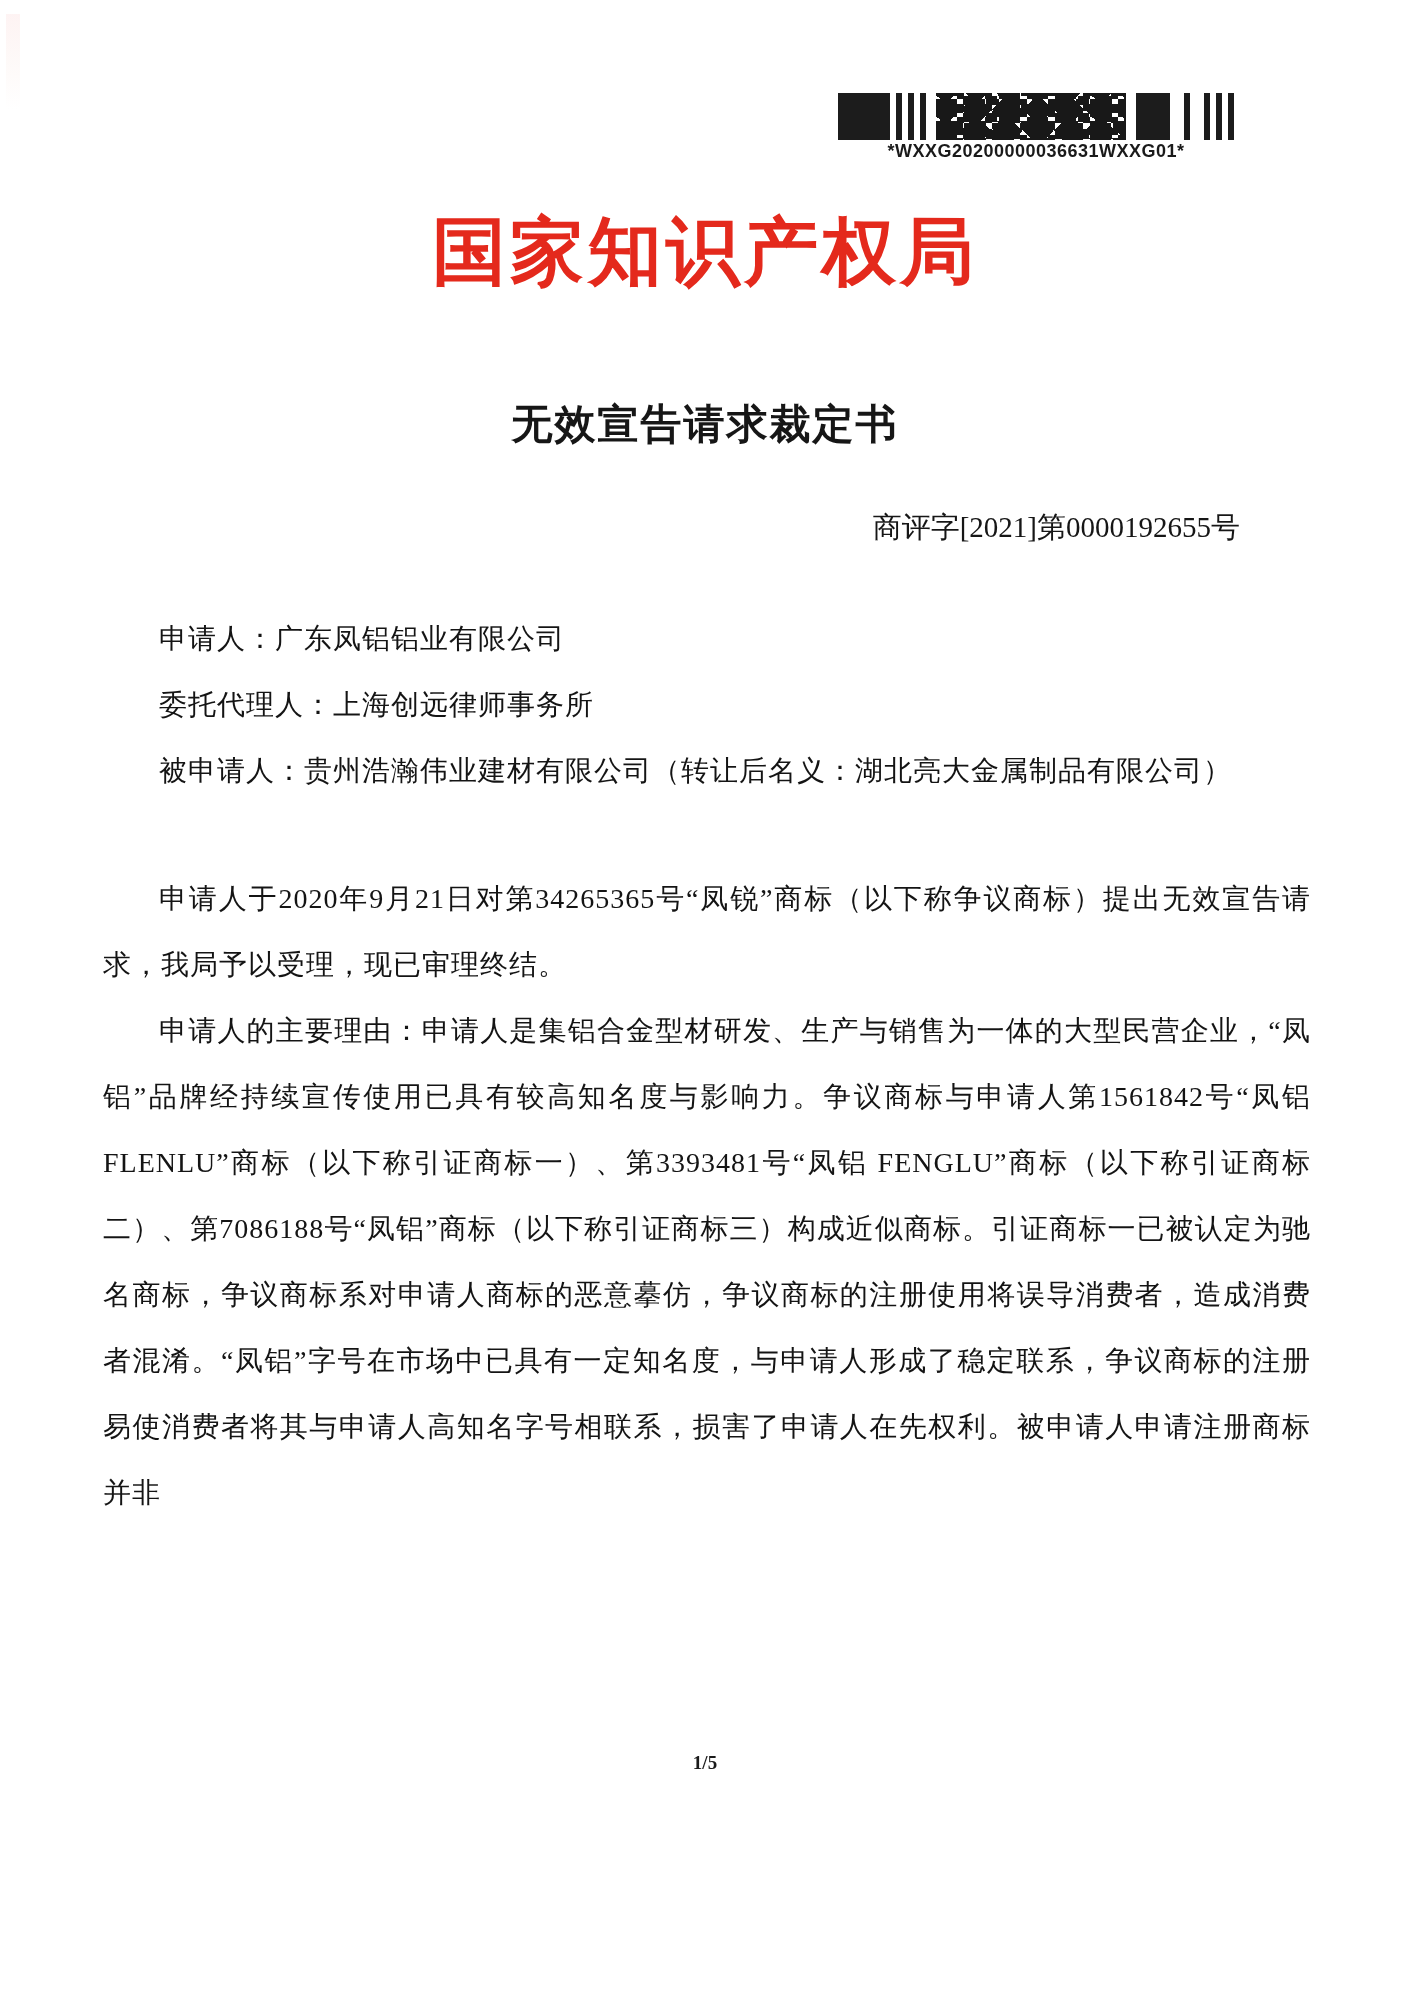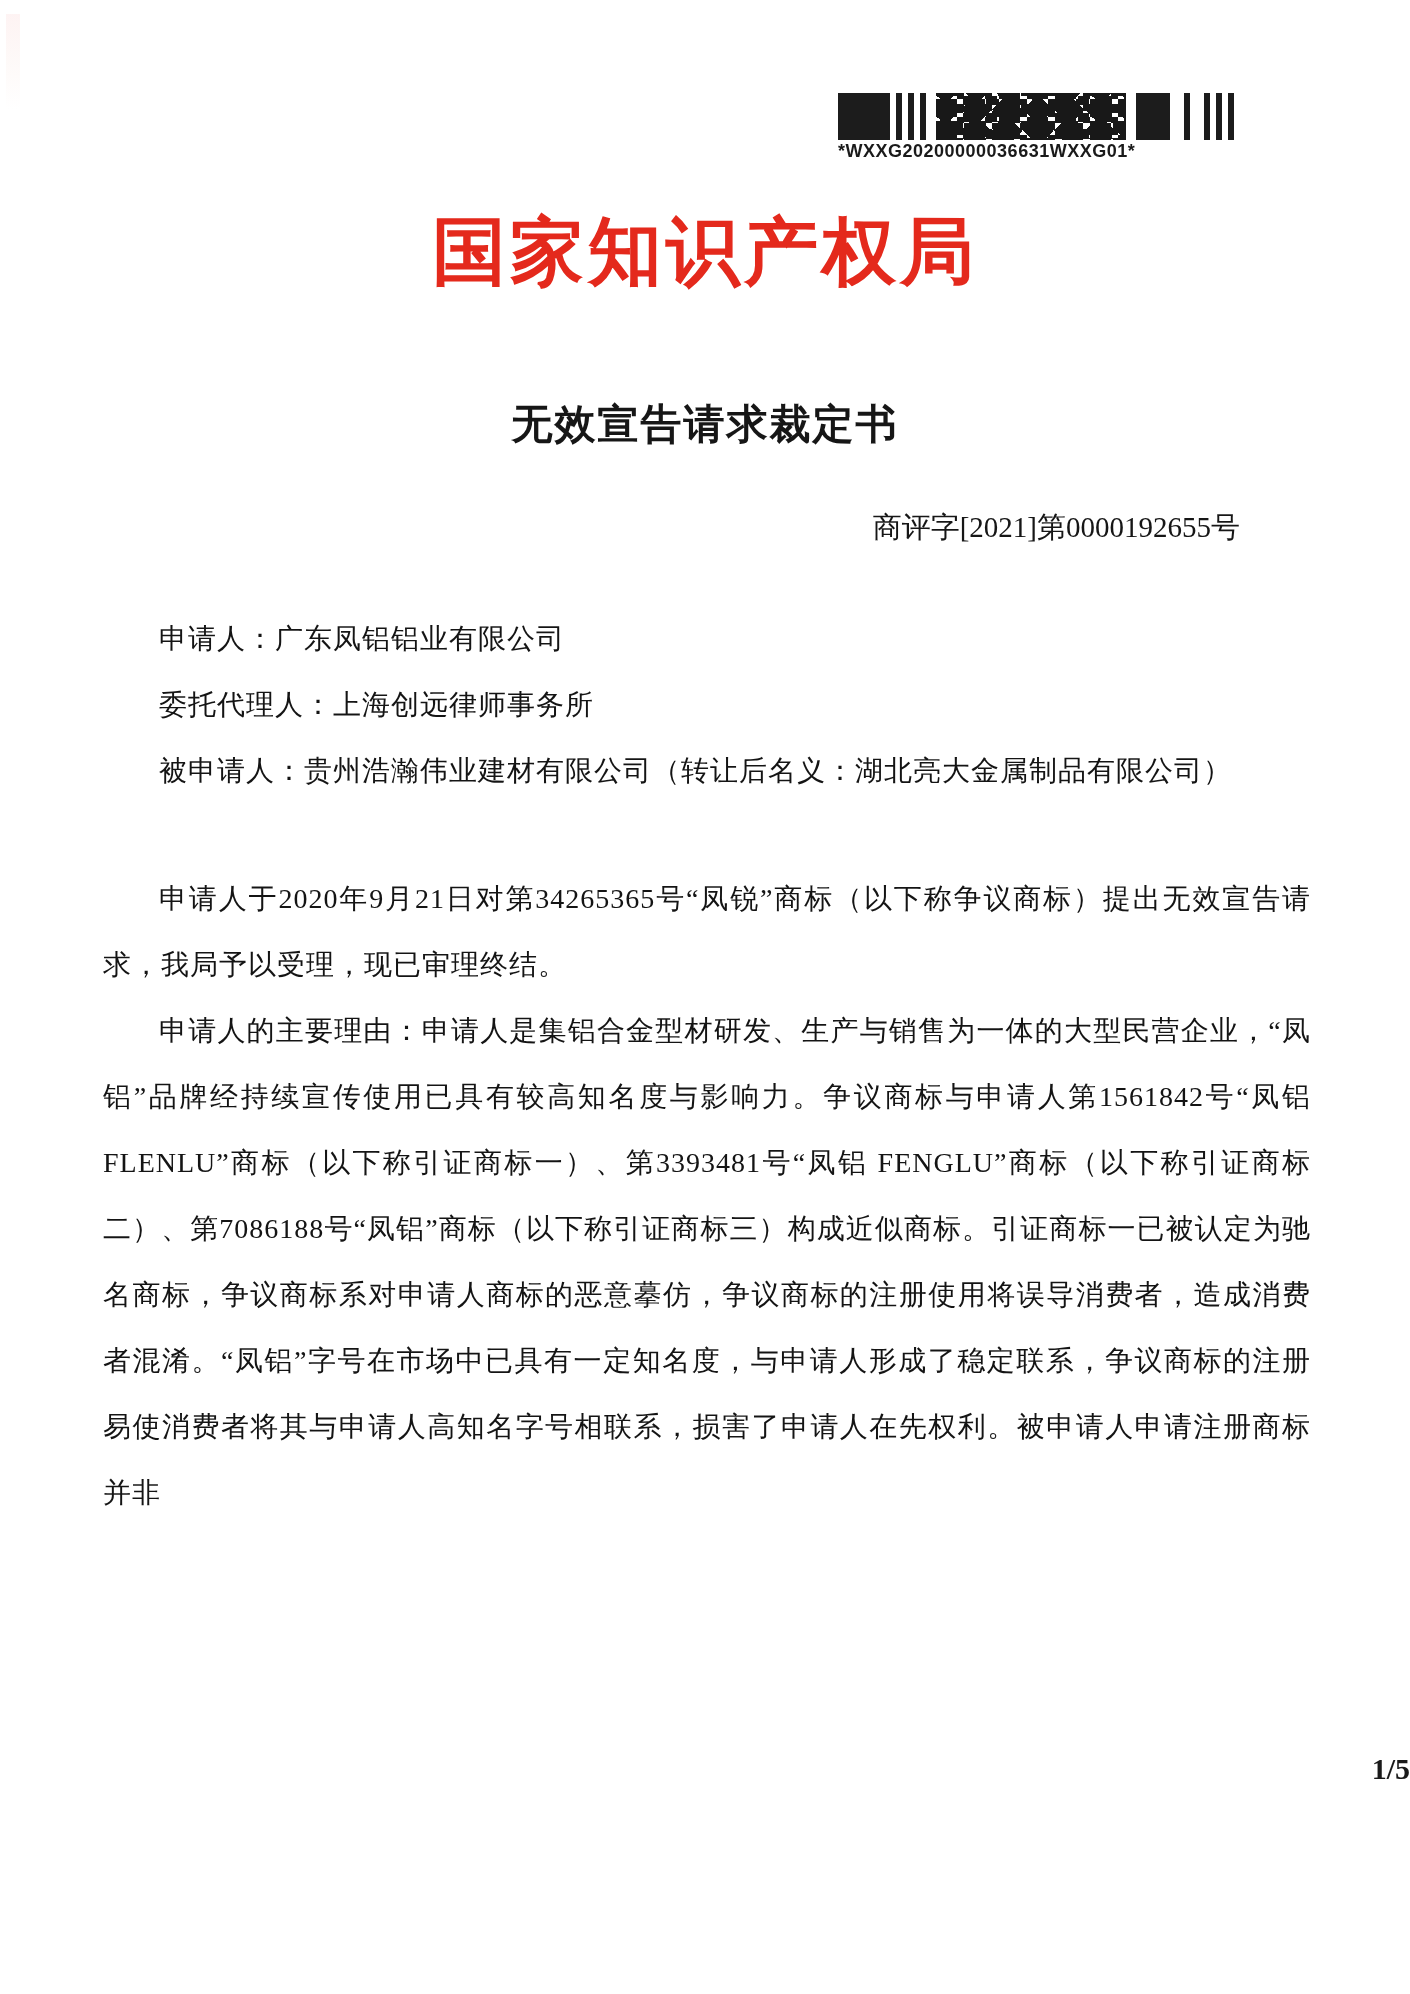--- a/index.html
+++ b/index.html
@@ -21,21 +21,21 @@
     background: linear-gradient(#fdeeee, #fdf7f5 40%, transparent 80%);
     opacity: .7;
   }
 
   
   .barcode-wrap {
     position: absolute;
     top: 93px;
     left: 838px;
     width: 396px;
-    text-align: left;
+    text-align: center;
   }
   .barcode {
     display: flex;
     align-items: stretch;
     height: 47px;
     width: 100%;
   }
   .bc-block { width: 52px; background: #1c1c1c; }
   .bc-block.small { width: 34px; }
   .bc-bar { width: 6px; background: #1c1c1c; }
@@ -106,22 +106,22 @@
     color: #141414;
   }
   .content p { text-indent: 2em; }
   .para-first { margin-top: 62px; }
 
   .page-number {
     position: absolute;
     top: 1752px;
     left: 0;
     width: 1410px;
-    text-align: right;
-    font-size: 30px;
+    text-align: center;
+    font-size: 19px;
     font-weight: bold;
     color: #1a1a1a;
   }
 </style>
 </head>
 <body>
 
 <div class="scan-artifact"></div>
 
 <div class="barcode-wrap">

